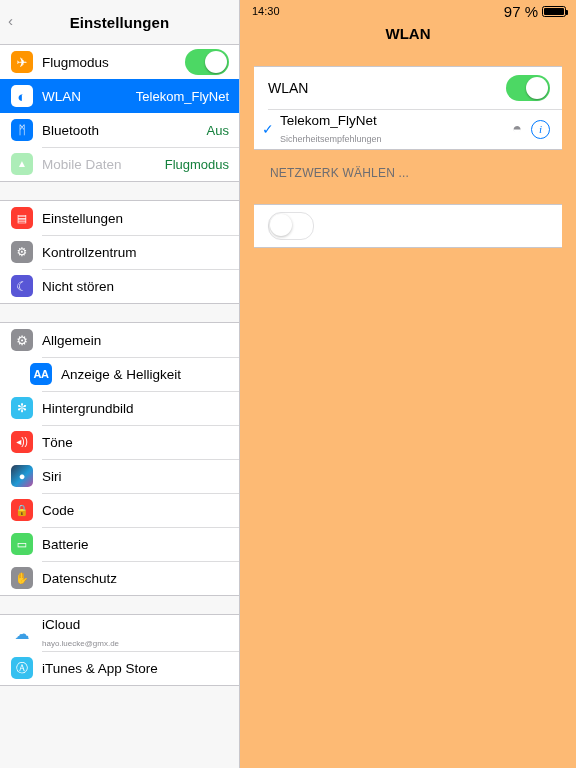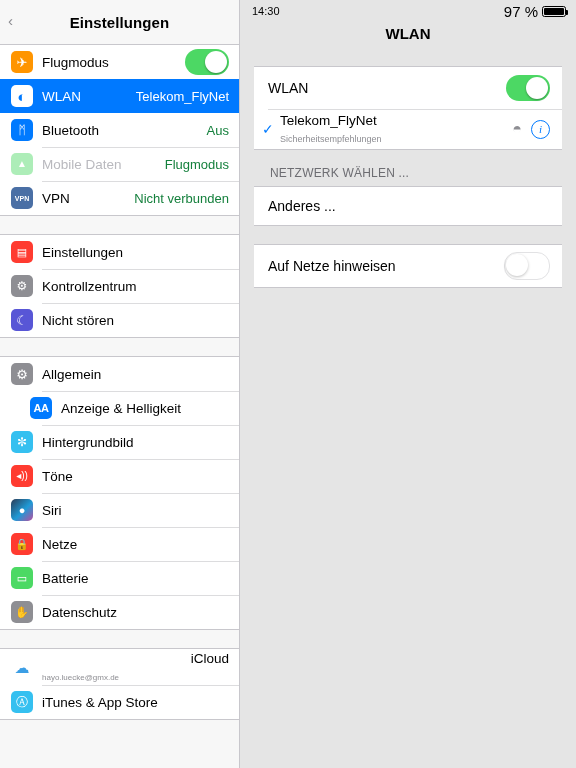--- a/index.html
+++ b/index.html
@@ -148,21 +148,21 @@
     border-radius: 11px;
     background: #ffffff;
     box-shadow: 0 1px 2px rgba(0,0,0,.35);
   }
   .switch.off .knob { left: 1px; top: 1px; box-shadow: 0 1px 3px rgba(0,0,0,.25); }
 
   
   .detail {
     flex: 1 1 auto;
     height: 768px;
-    background: #e5e5e5;
+    background: #fdba74;
     box-sizing: border-box;
     position: relative;
   }
   .status-bar {
     height: 22px;
     display: flex;
     align-items: center;
     padding: 0 10px 0 12px;
     font-size: 11px;
     color: #000;
@@ -291,25 +291,20 @@
       <div class="row">
         <span class="icon-box" style="background:#007aff;font-size:12px;">ᛗ</span>
         <span class="row-label">Bluetooth</span>
         <span class="row-value">Aus</span>
       </div>
       <div class="row disabled">
         <span class="icon-box" style="background:#4cd964;font-size:10px;">▲</span>
         <span class="row-label">Mobile Daten</span>
         <span class="row-value">Flugmodus</span>
       </div>
-      <div class="row">
-        <span class="icon-box" style="background:#4a6fa5;font-size:7px;font-weight:bold;">VPN</span>
-        <span class="row-label">VPN</span>
-        <span class="row-value">Nicht verbunden</span>
-      </div>
     </div>
 
     <div class="group spacer-before">
       <div class="row">
         <span class="icon-box" style="background:#ff3b30;font-size:11px;">▤</span>
         <span class="row-label">Einstellungen</span>
       </div>
       <div class="row">
         <span class="icon-box" style="background:#8e8e93;font-size:12px;">⚙</span>
         <span class="row-label">Kontrollzentrum</span>
@@ -336,37 +331,37 @@
       <div class="row">
         <span class="icon-box" style="background:#ff3b30;font-size:10px;">◂))</span>
         <span class="row-label">Töne</span>
       </div>
       <div class="row">
         <span class="icon-box" style="background:linear-gradient(135deg,#2b3c57,#1f9ad6 55%,#b84ea0);font-size:11px;">●</span>
         <span class="row-label">Siri</span>
       </div>
       <div class="row">
         <span class="icon-box" style="background:#ff3b30;font-size:11px;">🔒</span>
-        <span class="row-label">Netze</span>
+        <span class="row-label">Code</span>
       </div>
       <div class="row">
         <span class="icon-box" style="background:#4cd964;font-size:11px;">▭</span>
         <span class="row-label">Batterie</span>
       </div>
       <div class="row">
         <span class="icon-box" style="background:#8e8e93;font-size:11px;">✋</span>
         <span class="row-label">Datenschutz</span>
       </div>
     </div>
 
     <div class="group spacer-before">
       <div class="row" style="height:36px;">
         <span class="icon-box" style="background:#ffffff;color:#3b9ee5;font-size:15px;">☁</span>
         <span class="row-label-wrap">
-          <span class="row-label" style="display:block;text-align:right;">iCloud</span>
+          <span class="row-label" style="display:block;">iCloud</span>
           <span class="row-sub">hayo.luecke@gmx.de</span>
         </span>
       </div>
       <div class="row">
         <span class="icon-box" style="background:#35c0f0;font-size:12px;">Ⓐ</span>
         <span class="row-label">iTunes &amp; App Store</span>
       </div>
     </div>
   </div>
 
@@ -401,31 +396,25 @@
             <span class="net-name" style="display:block;">Telekom_FlyNet</span>
             <span class="net-sub">Sicherheitsempfehlungen</span>
           </span>
           <span class="wifi-glyph">◓</span>
           <span class="info-circle">i</span>
         </div>
       </div>
 
       <div class="section-head">NETZWERK WÄHLEN ...</div>
 
-      <div class="card">
-        <div class="drow" style="min-height:38px;">
-          <span class="drow-label">Anderes ...</span>
-        </div>
-      </div>
 
       <div class="block-gap"></div>
 
       <div class="card">
         <div class="drow" style="min-height:42px;">
-          <span class="drow-label">Auf Netze hinweisen</span>
           <span class="switch off">
               <span class="knob"></span>
             </span>
         </div>
       </div>
 
     </div>
   </div>
 
 </div>

